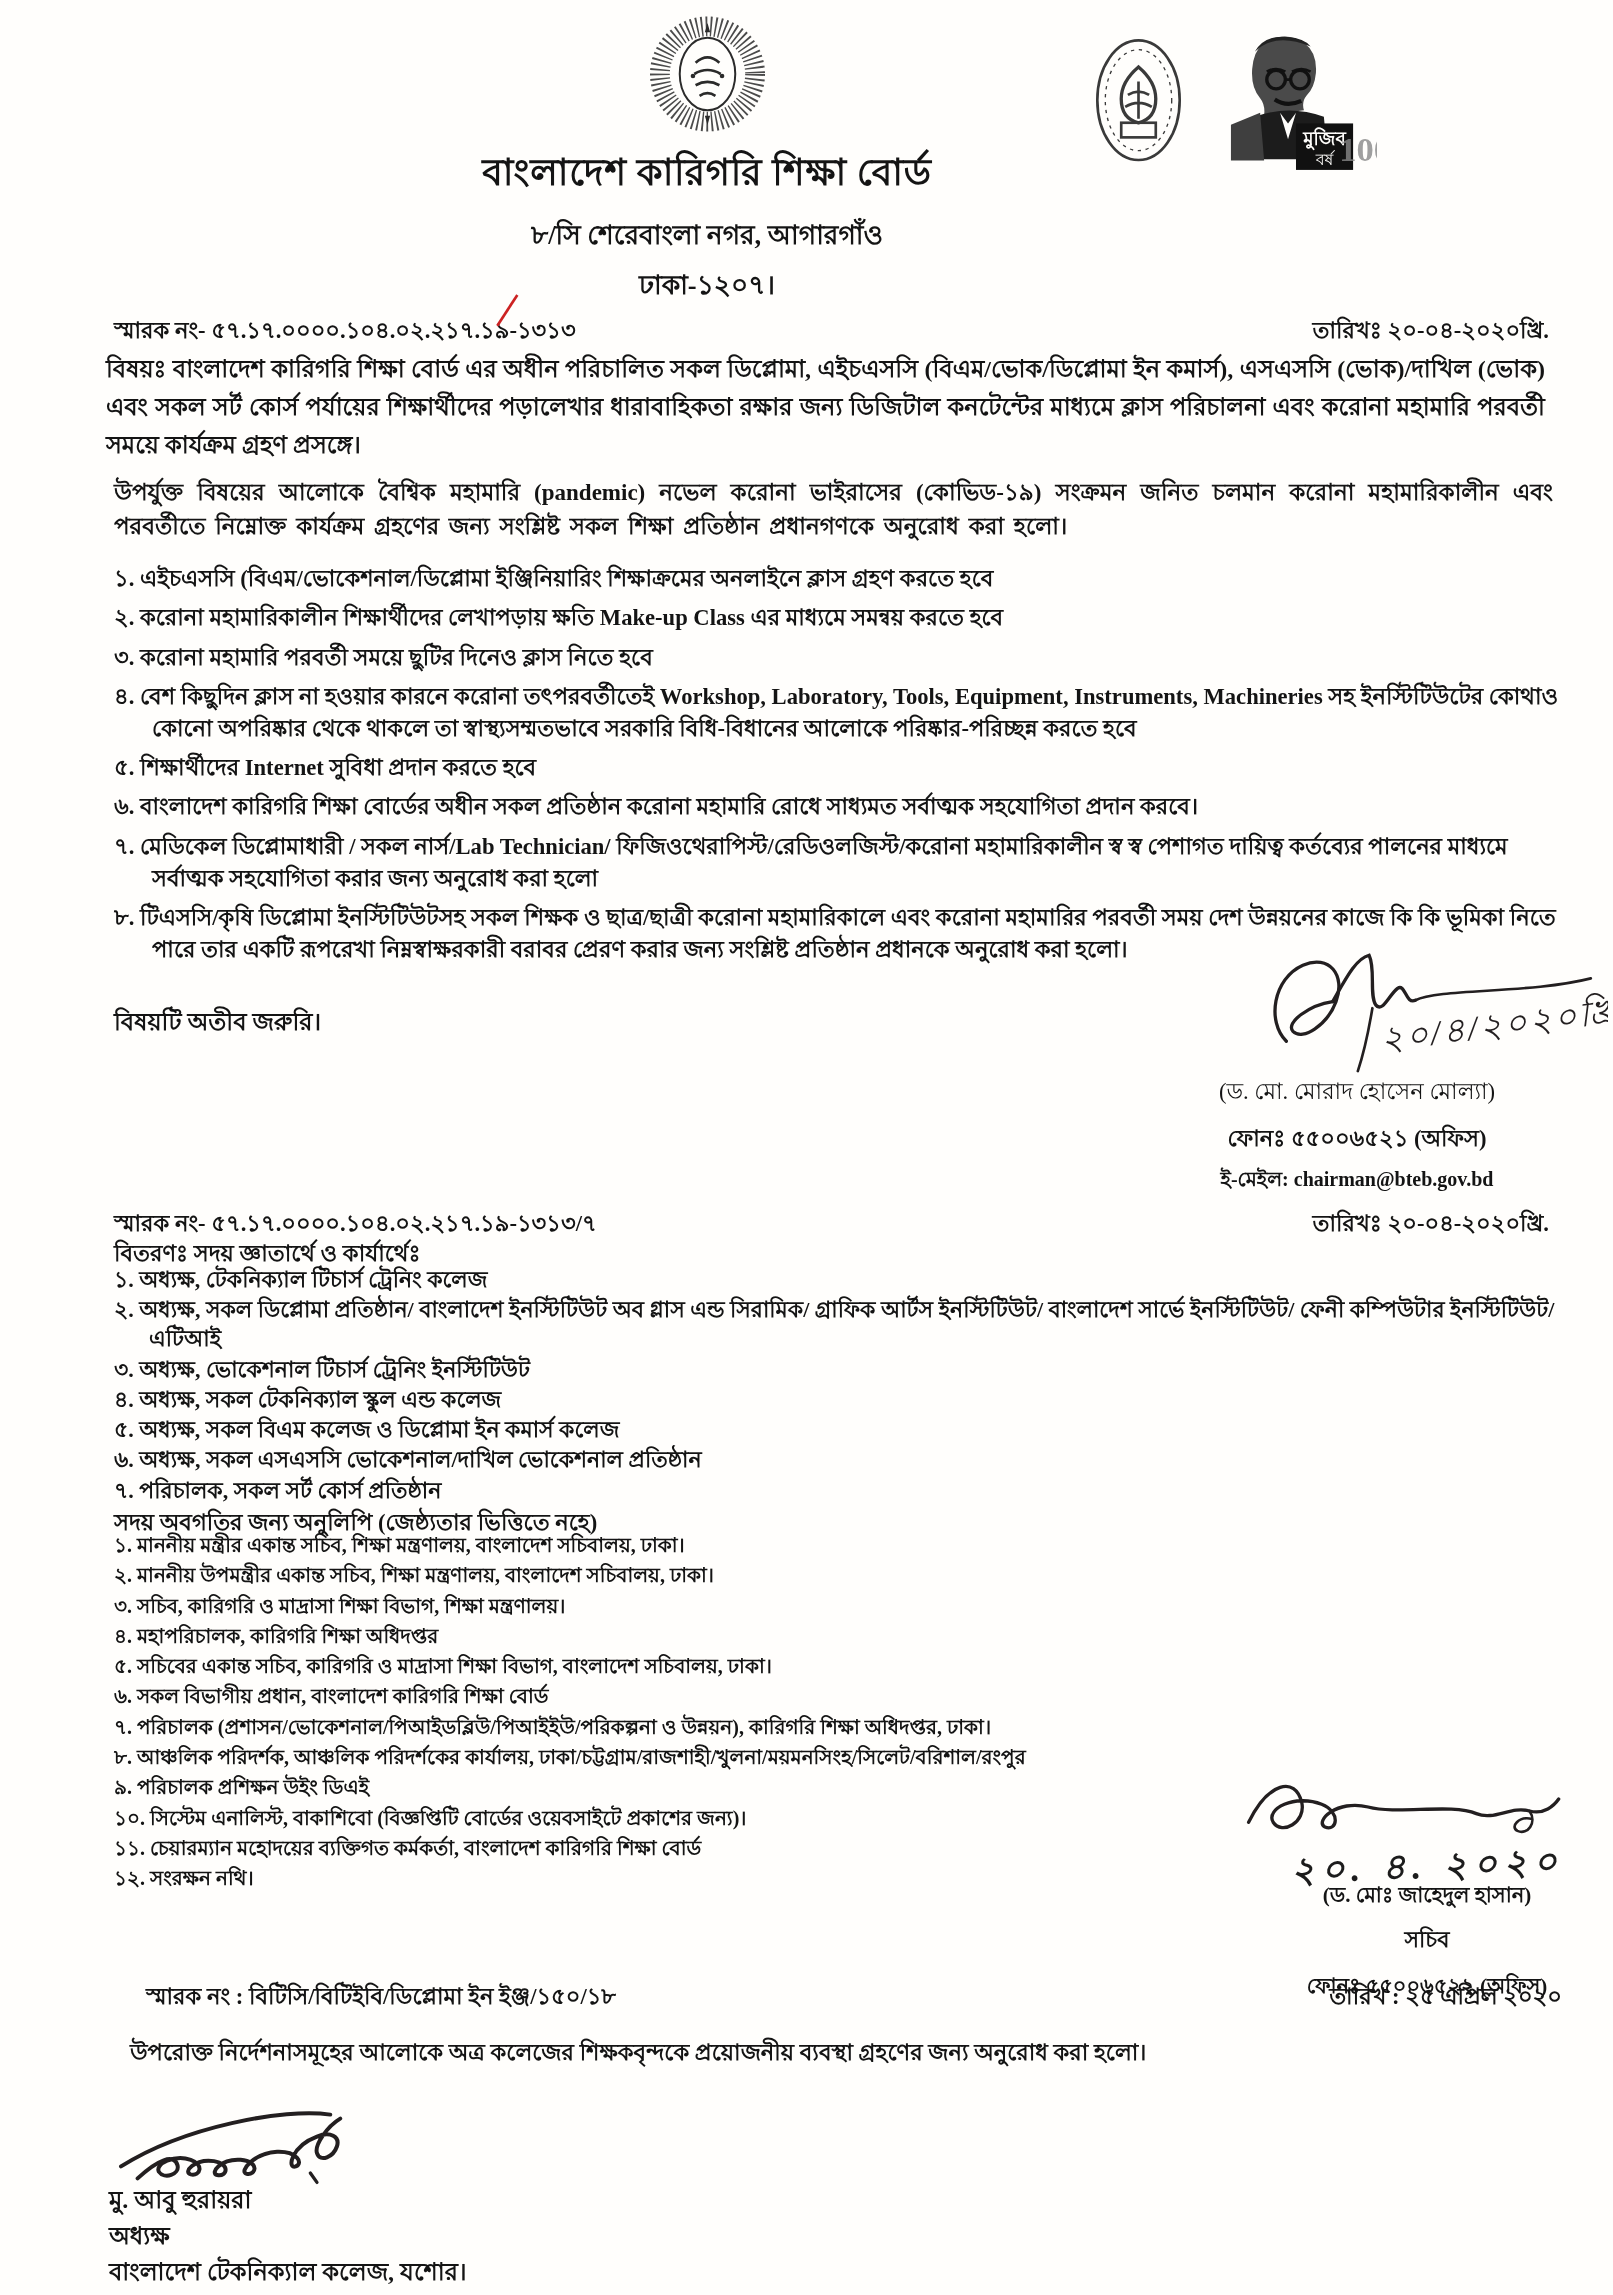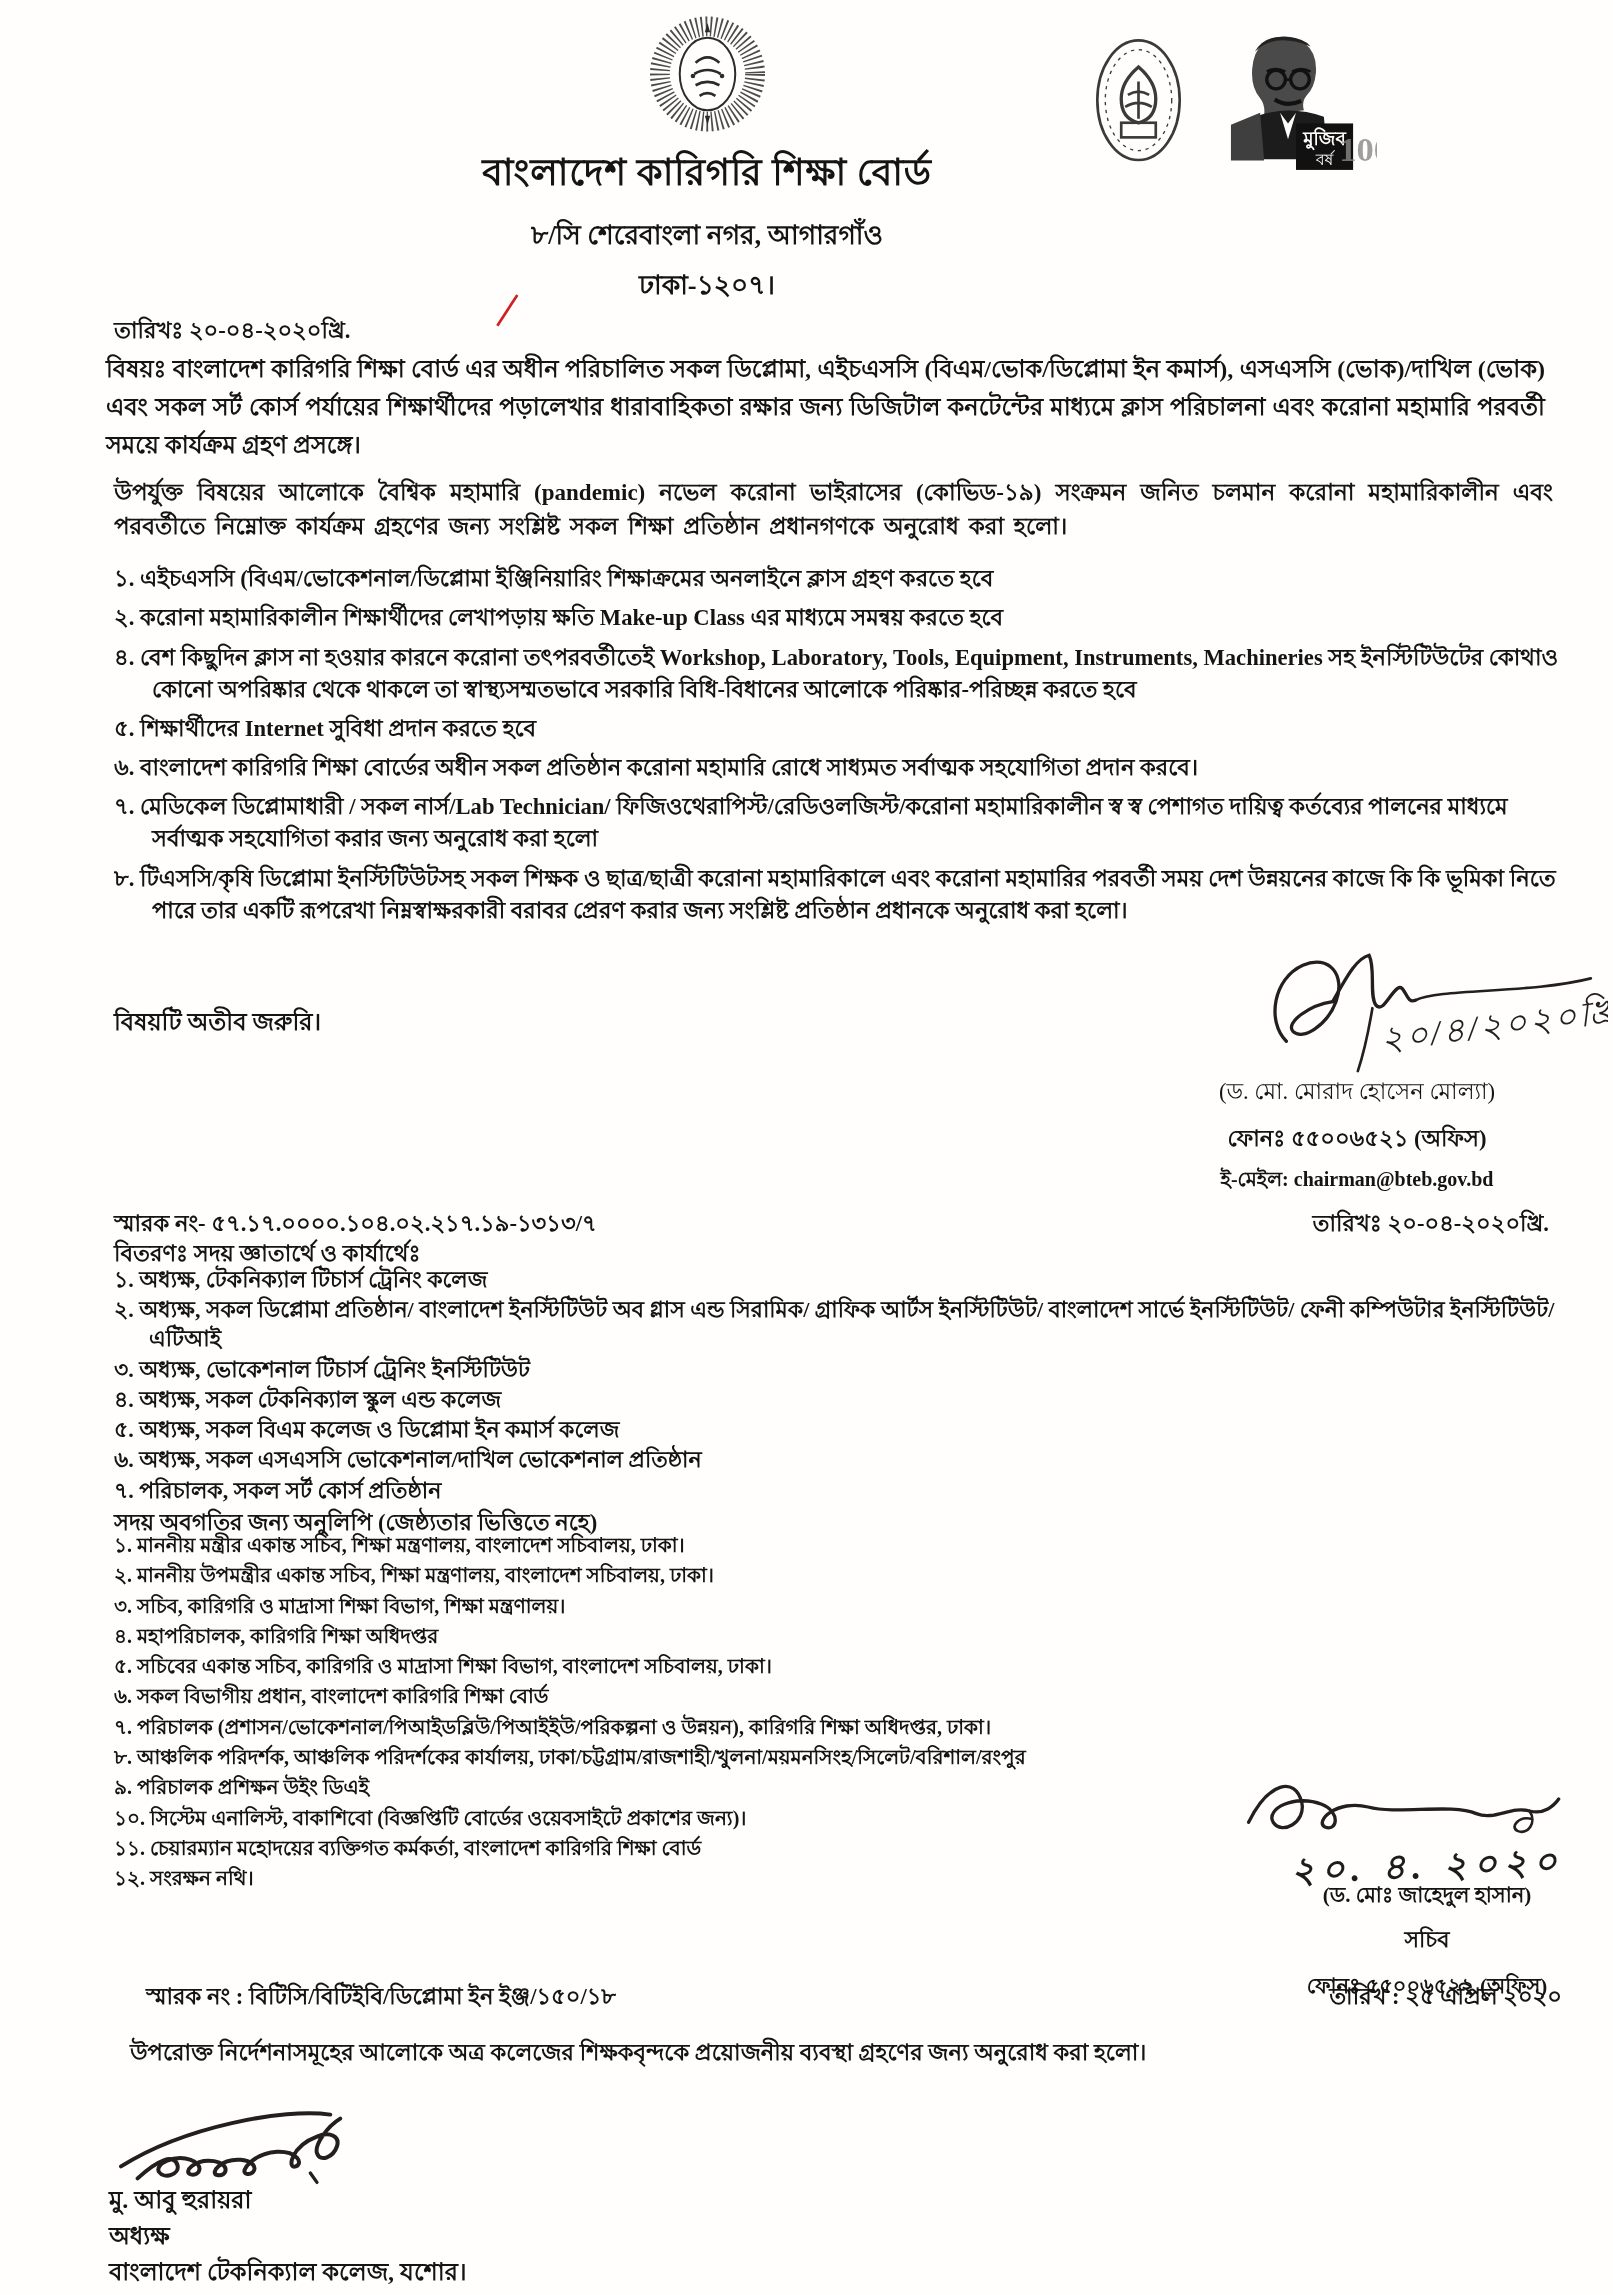--- a/index.html
+++ b/index.html
@@ -99,33 +99,35 @@
     <path d="M60,140 q55,-22 110,-2 l6,64 h-122 z" fill="#1c1c1c"></path>
     <path d="M104,132 l12,16 12,-16 -12,40 z" fill="#fffefc"></path>
     <path d="M30,150 l44,-18 6,72 h-50 z" fill="#3f3f3f"></path>
     <rect x="128" y="148" width="86" height="70" fill="#111"></rect>
     <text x="171" y="180" text-anchor="middle" font-size="28" fill="#fffefc" font-weight="bold">মুজিব</text>
     <text x="171" y="210" text-anchor="middle" font-size="24" fill="#fffefc">বর্ষ</text>
     <text x="232" y="205" text-anchor="middle" font-size="52" fill="#888" font-weight="bold" opacity="0.8">100</text>
   </svg>
 
   <div class="abs memo-row" id="memo1-row">
+    <span>স্মারক নং- ৫৭.১৭.০০০০.১০৪.০২.২১৭.১৯-১৩১৩</span>
     <span>তারিখঃ ২০-০৪-২০২০খ্রি.</span>
   </div>
   <svg class="abs" style="left:488px;top:291px" width="40" height="40" viewBox="0 0 60 60">
     <path d="M14,52 L44,6" stroke="#cc2222" stroke-width="4" fill="none"></path>
   </svg>
 
   <div class="abs" id="subject">বিষয়ঃ বাংলাদেশ কারিগরি শিক্ষা বোর্ড এর অধীন পরিচালিত সকল ডিপ্লোমা, এইচএসসি (বিএম/ভোক/ডিপ্লোমা ইন কমার্স), এসএসসি (ভোক)/দাখিল (ভোক) এবং সকল সর্ট কোর্স পর্যায়ের শিক্ষার্থীদের পড়ালেখার ধারাবাহিকতা রক্ষার জন্য ডিজিটাল কনটেন্টের মাধ্যমে ক্লাস পরিচালনা এবং করোনা মহামারি পরবর্তী সময়ে কার্যক্রম গ্রহণ প্রসঙ্গে।</div>
 
   <div class="abs" id="intro">উপর্যুক্ত বিষয়ের আলোকে বৈশ্বিক মহামারি (pandemic) নভেল করোনা ভাইরাসের (কোভিড-১৯) সংক্রমন জনিত চলমান করোনা মহামারিকালীন এবং পরবর্তীতে নিম্নোক্ত কার্যক্রম গ্রহণের জন্য সংশ্লিষ্ট সকল শিক্ষা প্রতিষ্ঠান প্রধানগণকে অনুরোধ করা হলো।</div>
 
   <div class="abs" id="directives">
     <div class="li">১. এইচএসসি (বিএম/ভোকেশনাল/ডিপ্লোমা ইঞ্জিনিয়ারিং শিক্ষাক্রমের অনলাইনে ক্লাস গ্রহণ করতে হবে</div>
     <div class="li">২. করোনা মহামারিকালীন শিক্ষার্থীদের লেখাপড়ায় ক্ষতি Make-up Class এর মাধ্যমে সমন্বয় করতে হবে</div>
+    <div class="li">৩. করোনা মহামারি পরবর্তী সময়ে ছুটির দিনেও ক্লাস নিতে হবে</div>
     <div class="li">৪. বেশ কিছুদিন ক্লাস না হওয়ার কারনে করোনা তৎপরবর্তীতেই Workshop, Laboratory, Tools, Equipment, Instruments, Machineries সহ ইনস্টিটিউটের কোথাও কোনো অপরিষ্কার থেকে থাকলে তা স্বাস্থ্যসম্মতভাবে সরকারি বিধি-বিধানের আলোকে পরিষ্কার-পরিচ্ছন্ন করতে হবে</div>
     <div class="li">৫. শিক্ষার্থীদের Internet সুবিধা প্রদান করতে হবে</div>
     <div class="li">৬. বাংলাদেশ কারিগরি শিক্ষা বোর্ডের অধীন সকল প্রতিষ্ঠান করোনা মহামারি রোধে সাধ্যমত সর্বাত্মক সহযোগিতা প্রদান করবে।</div>
     <div class="li">৭. মেডিকেল ডিপ্লোমাধারী / সকল নার্স/Lab Technician/ ফিজিওথেরাপিস্ট/রেডিওলজিস্ট/করোনা মহামারিকালীন স্ব স্ব পেশাগত দায়িত্ব কর্তব্যের পালনের মাধ্যমে সর্বাত্মক সহযোগিতা করার জন্য অনুরোধ করা হলো</div>
     <div class="li">৮. টিএসসি/কৃষি ডিপ্লোমা ইনস্টিটিউটসহ সকল শিক্ষক ও ছাত্র/ছাত্রী করোনা মহামারিকালে এবং করোনা মহামারির পরবর্তী সময় দেশ উন্নয়নের কাজে কি কি ভূমিকা নিতে পারে তার একটি রূপরেখা নিম্নস্বাক্ষরকারী বরাবর প্রেরণ করার জন্য সংশ্লিষ্ট প্রতিষ্ঠান প্রধানকে অনুরোধ করা হলো।</div>
   </div>
 
   <div class="abs" id="urgent">বিষয়টি অতীব জরুরি।</div>
 
   <svg class="abs sig" style="left:1246px;top:942px" width="362" height="139" viewBox="0 0 545 210">

